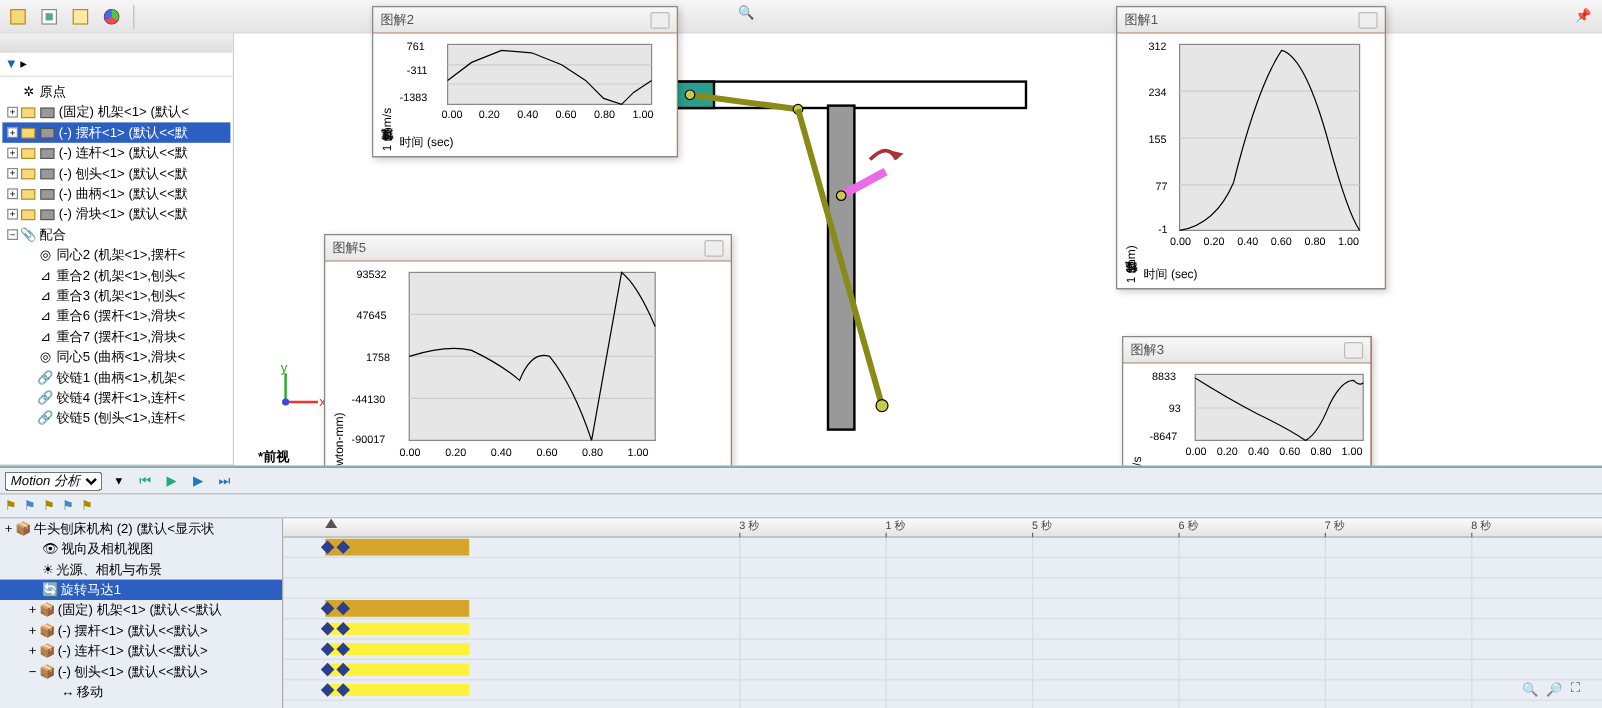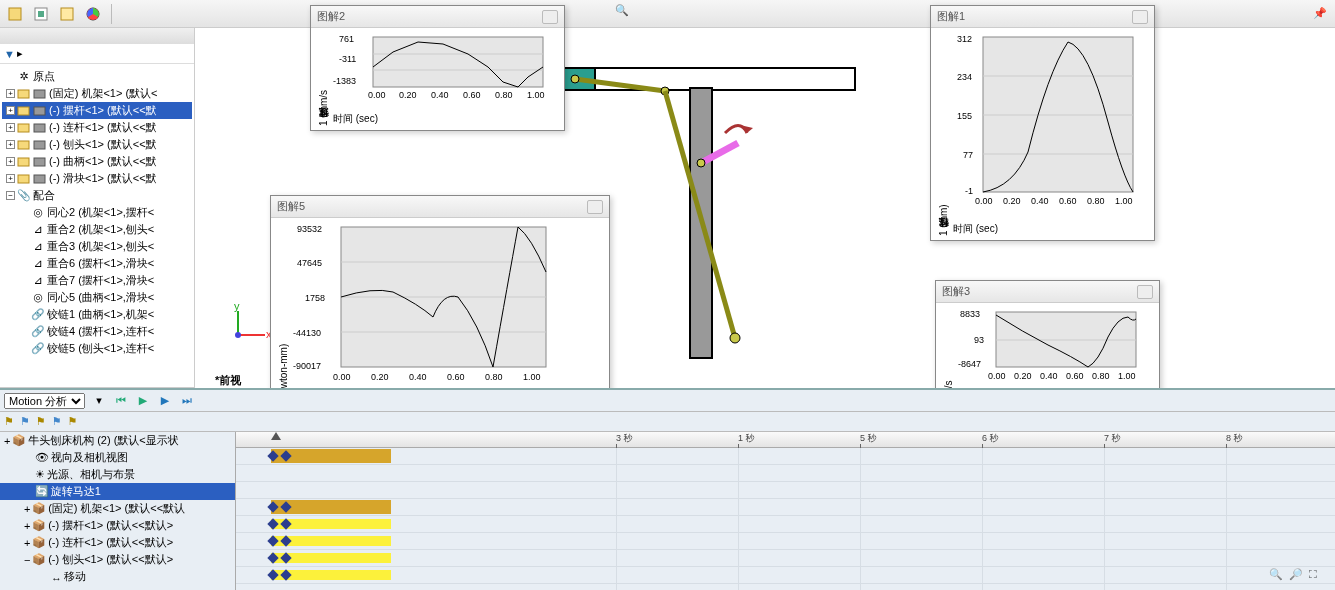--- a/index.html
+++ b/index.html
@@ -30,21 +30,21 @@
 .chart-body { background: #fff; padding: 4px; display:flex; }
 .chart-ylabel { writing-mode: vertical-rl; transform: rotate(180deg); font-size: 10px; display:flex; align-items:center; padding:0 2px;}
 .chart-plot { position: relative; }
 .chart-plot text { font-size: 9px; }
 .chart-xlabel { text-align:left; font-size:10px; }
 .chart-stack { display:flex; flex-direction:column; }
 
 
 .motion-panel { position: absolute; top: 388px; left: 0; right: 0; bottom: 0; background: #e8eef4; border-top: 2px solid #8aa; }
 .motion-toolbar { height: 22px; display:flex; align-items:center; padding:0 4px; gap:6px; border-bottom:1px solid #bbb; }
-.motion-toolbar select { font-size: 11px; }
+.motion-toolbar select { font-size: 11px; font-style: italic; }
 .motion-toolbar .micon { width:16px; height:16px; display:flex; align-items:center; justify-content:center; cursor:pointer;}
 .motion-toolbar2 { height: 20px; display:flex; align-items:center; padding:0 4px; gap:6px; border-bottom:1px solid #bbb;}
 
 .motion-body { display:flex; height: calc(100% - 42px); }
 .motion-tree { width: 236px; border-right: 1px solid #aaa; overflow: hidden; }
 .mtree-item { display:flex; align-items:center; gap:2px; height:17px; padding-left:4px; white-space:nowrap; cursor:pointer;}
 .mtree-item.sel { background:#2b5fc1; color:#fff; }
 
 .timeline { flex:1; position:relative; overflow:hidden; }
 .timeline-head { height: 16px; background: linear-gradient(#fafafa,#e4e4e4); border-bottom:1px solid #aaa; position:relative; }
@@ -372,21 +372,21 @@
           <text x="116" y="158">0.40</text>
           <text x="154" y="158">0.60</text>
           <text x="192" y="158">0.80</text>
           <text x="230" y="158">1.00</text>
       </svg>
       <div class="chart-xlabel">时间 (sec)</div>
     </div>
   </div>
 </div>
 
-<div class="chart-win" style="left:935px; top:280px; width:225px;">
+<div class="chart-win" style="left:935px; top:280px; width:208px;">
   <div class="chart-title">
       <span>图解3</span>
       <span class="x"></span>
     </div>
   <div class="chart-body">
     <div class="chart-ylabel">线性加速度 (mm/s</div>
     <div class="chart-stack">
       <svg class="chart-plot" width="185" height="90">
         <rect x="38" y="5" width="140" height="55" fill="#e6e6e6" stroke="#888"></rect>
         <g stroke="#ccc">

